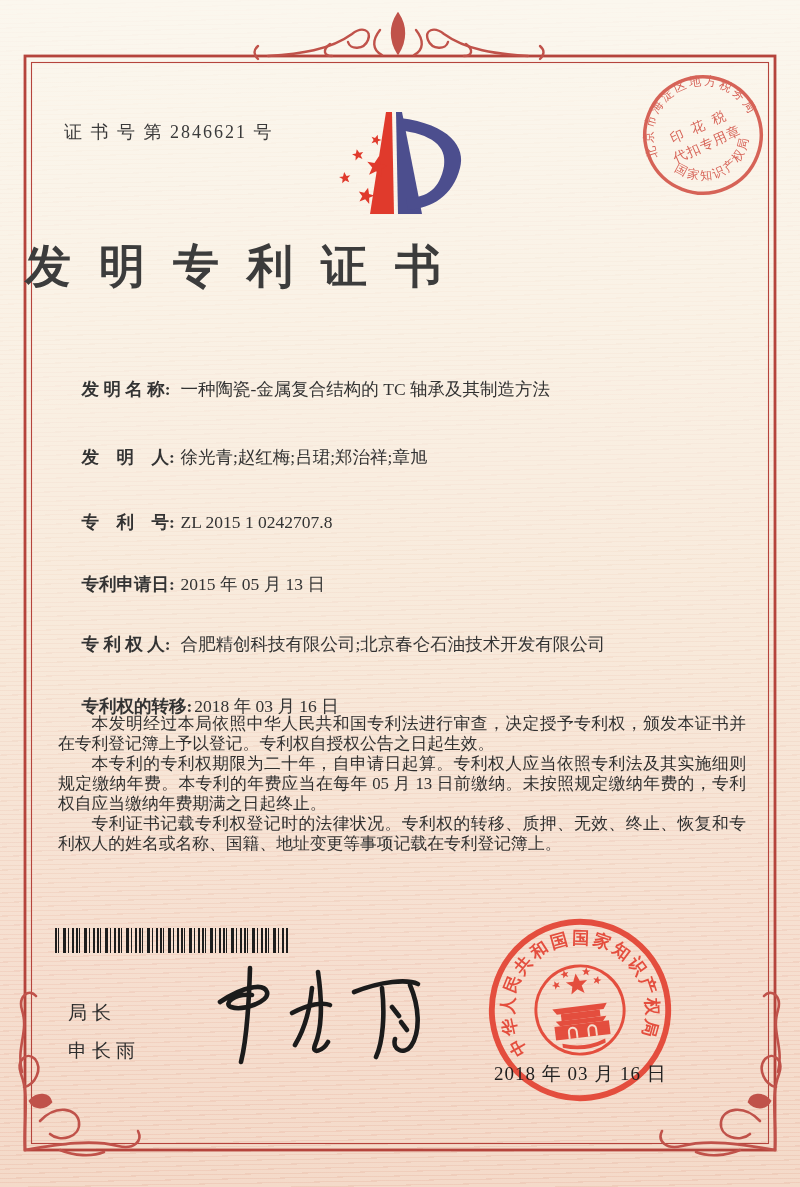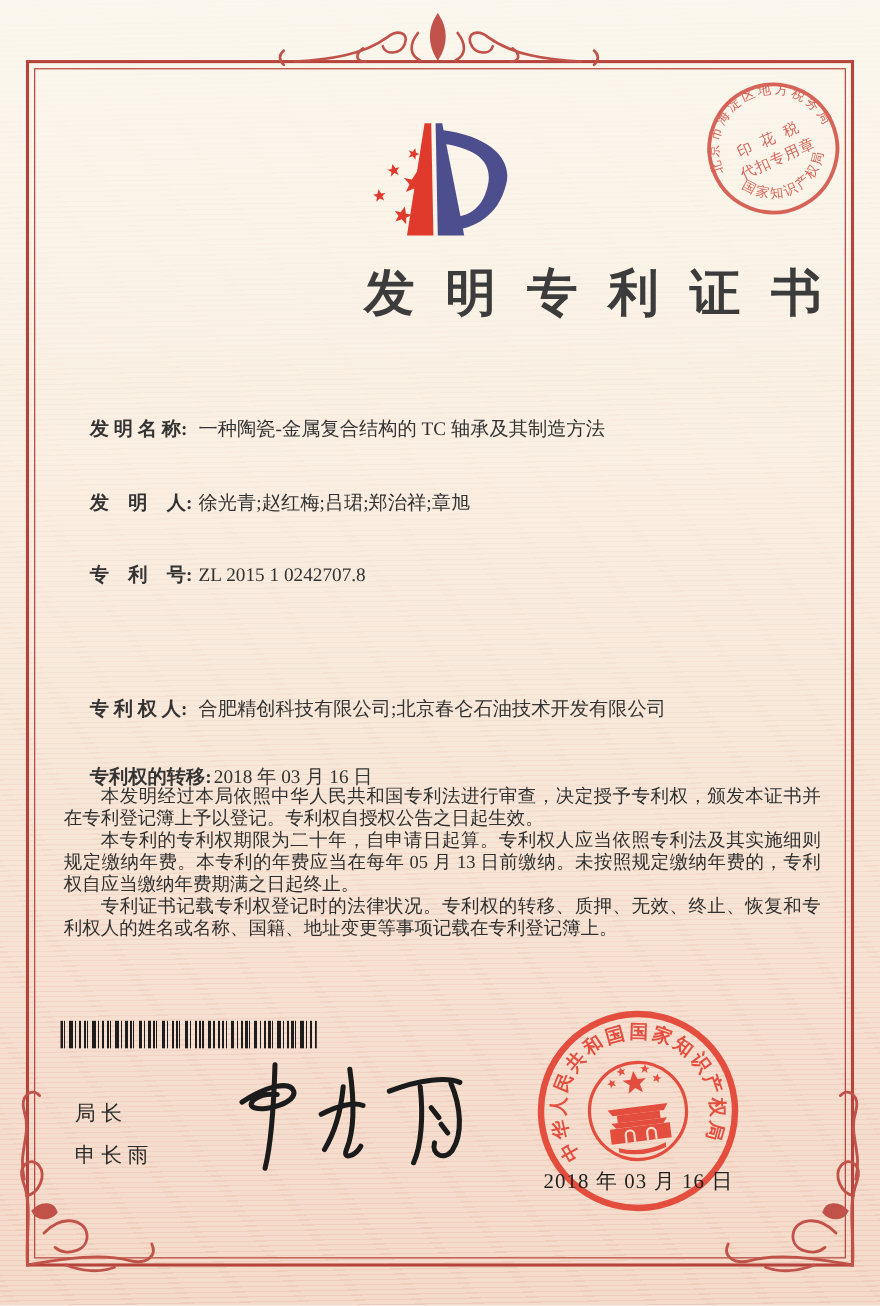--- a/index.html
+++ b/index.html
@@ -6,21 +6,21 @@
   #page{position:relative;width:800px;height:1187px;overflow:hidden;
     background:linear-gradient(180deg,#fbf7ee 0%,#faf2e6 25%,#f8e9da 55%,#f6dfd0 80%,#f4dac9 100%);
     font-family:"Liberation Serif","DejaVu Serif",serif;color:#2f2f2f;}
   .abs{position:absolute;}
   
   #stripes{inset:0;
     background:repeating-linear-gradient(179deg, rgba(213,122,96,0.16) 0px, rgba(213,122,96,0.16) 1.1px, rgba(255,255,255,0) 1.1px, rgba(255,255,255,0) 4.6px);
     -webkit-mask-image:linear-gradient(to bottom, rgba(0,0,0,0.10) 0%, rgba(0,0,0,0.25) 40%, rgba(0,0,0,0.65) 75%, rgba(0,0,0,0.85) 100%);
     mask-image:linear-gradient(to bottom, rgba(0,0,0,0.10) 0%, rgba(0,0,0,0.25) 40%, rgba(0,0,0,0.65) 75%, rgba(0,0,0,0.85) 100%);}
   #cert-no{left:64px;top:120px;font-size:18px;letter-spacing:2px;color:#3a3a3a;}
-  #title{left:25px;top:236px;width:750px;text-align:right;font-size:46px;font-weight:600;
+  #title{left:25px;top:236px;width:750px;text-align:left;font-size:46px;font-weight:600;
     letter-spacing:28px;box-sizing:border-box;color:#3c3c3c;}
   .frow{left:64px;width:690px;font-size:17.5px;color:#333;white-space:pre;}
   .flabel{display:inline-block;min-width:97px;font-weight:bold;}
   .fvalue{margin-left:2px;text-align:center;}
   #paras{left:58px;top:714px;width:688px;font-size:16.8px;line-height:20px;color:#303030;text-align:justify;}
   #paras p{margin:0;text-indent:2em;}
   #barcode{left:55px;top:928px;width:233px;height:25px;
     background-image:repeating-linear-gradient(90deg,#1d1d1d 0 2px,transparent 2px 3px,#1d1d1d 3px 4px,transparent 4px 8px,#1d1d1d 8px 11px,transparent 11px 13px,#1d1d1d 13px 14px,transparent 14px 17px,#1d1d1d 17px 19px,transparent 19px 21px);}
   #signer{left:68px;top:994px;font-size:19px;letter-spacing:5px;color:#2c2c2c;line-height:38px;}
   #issue-date{left:494px;top:1061px;font-size:19px;letter-spacing:1px;color:#1f1f1f;z-index:30;}
@@ -61,20 +61,21 @@
       <path d="M25,1150 C23,1122 30,1098 21,1074 C16,1060 27,1051 35,1059 C43,1069 35,1085 24,1087"></path>
       <path d="M22,1072 C16,1046 29,1032 22,1010 C18,996 29,988 36,996"></path>
       <path d="M25,1150 C60,1144 92,1139 118,1146 C134,1150 143,1141 138,1131"></path>
       <path d="M40,1121 C56,1104 77,1108 79,1122 C81,1137 60,1143 50,1134"></path>
       <path d="M30,1101 C38,1092 49,1094 51,1102 C45,1109 34,1109 30,1101 Z" fill="#c0524a"></path>
       <path d="M60,1150 C74,1156 92,1157 104,1152"></path>
     </g>
     <use href="#blfl" transform="translate(800,0) scale(-1,1)"></use>
   </svg>
 
+  <div id="cert-no" class="abs content">证 书 号 第 2846621 号</div>
 
   <svg id="logo" class="abs content" width="145" height="118" viewBox="0 0 145 118">
     <defs>
       <path id="star" d="M0,-10 L2.9,-3.1 L9.5,-3.1 L4.2,1.2 L5.9,8.1 L0,4 L-5.9,8.1 L-4.2,1.2 L-9.5,-3.1 L-2.9,-3.1 Z"></path>
     </defs>
     <polygon points="58,8 64,8 66,110 42,110" fill="#e03a2c"></polygon>
     <polygon points="68,8 74,8 94,110 70,110" fill="#4c4e8e"></polygon>
     <path d="M72,14 C122,20 138,44 132,64 C125,92 104,104 80,106 L78,94 C100,94 112,84 116,62 C119,42 104,30 70,26 Z" fill="#4c4e8e"></path>
     <g fill="#e03a2c">
       <use href="#star" transform="translate(48,36) scale(0.55) rotate(18)"></use>
@@ -106,20 +107,23 @@
   <div id="title" class="abs content">发明专利证书</div>
 
   <div class="abs content frow" style="top:356px">
     <span class="flabel">发 明 名 称:</span><span class="fvalue">一种陶瓷-金属复合结构的 TC 轴承及其制造方法</span>
   </div>
   <div class="abs content frow" style="top:424px">
     <span class="flabel">发　明　人:</span><span class="fvalue">徐光青;赵红梅;吕珺;郑治祥;章旭</span>
   </div>
   <div class="abs content frow" style="top:489px">
     <span class="flabel">专　利　号:</span><span class="fvalue">ZL 2015 1 0242707.8</span>
+  </div>
+  <div class="abs content frow" style="top:551px">
+    <span class="flabel">专利申请日:</span><span class="fvalue">2015 年 05 月 13 日</span>
   </div>
   <div class="abs content frow" style="top:611px">
     <span class="flabel">专 利 权 人:</span><span class="fvalue">合肥精创科技有限公司;北京春仑石油技术开发有限公司</span>
   </div>
   <div class="abs content frow" style="top:673px">
     <span class="flabel">专利权的转移:</span><span class="fvalue">2018 年 03 月 16 日</span>
   </div>
 
   <div id="paras" class="abs content">
     <p>本发明经过本局依照中华人民共和国专利法进行审查，决定授予专利权，颁发本证书并在专利登记簿上予以登记。专利权自授权公告之日起生效。</p>

